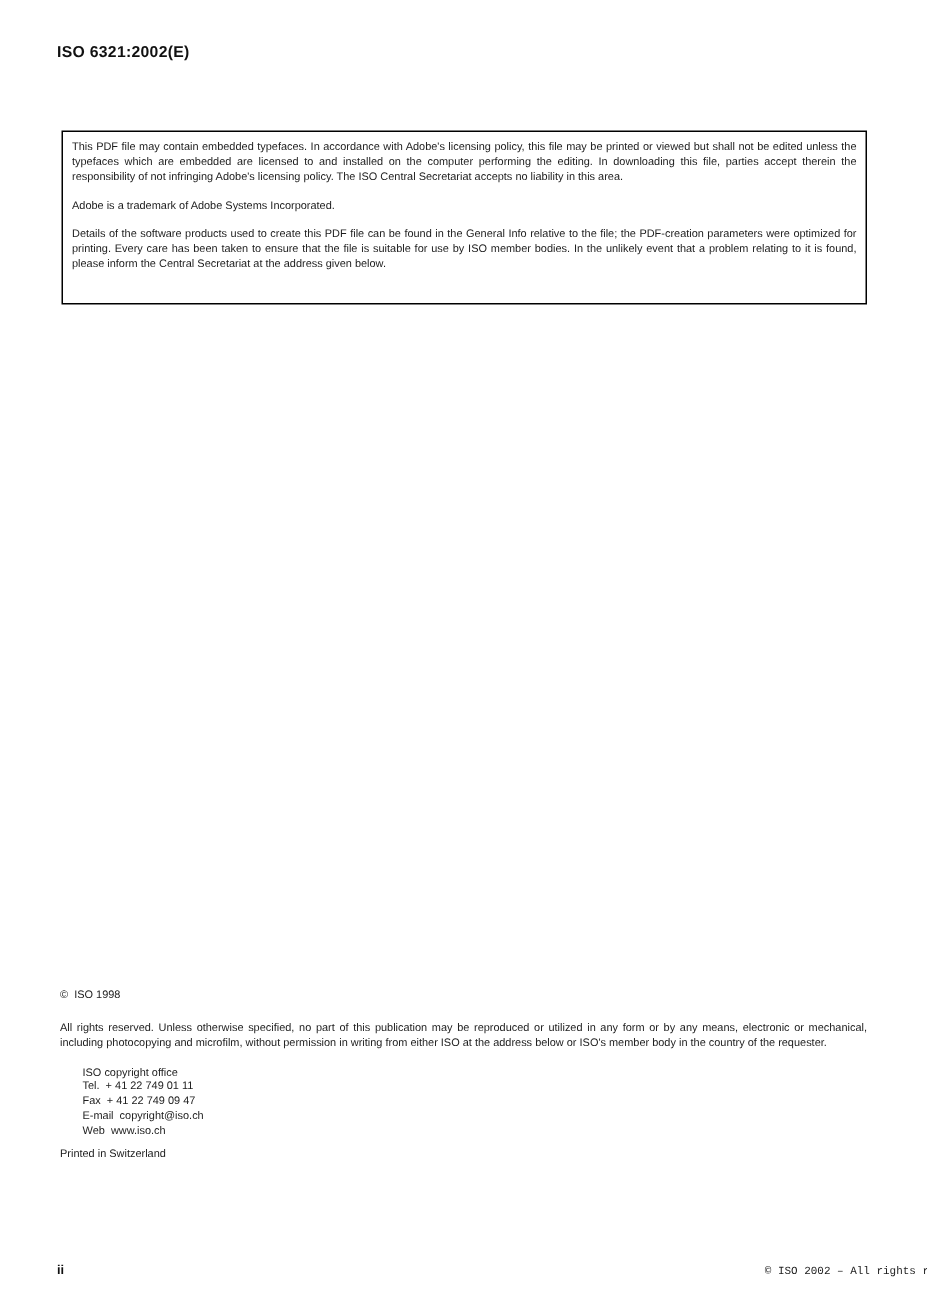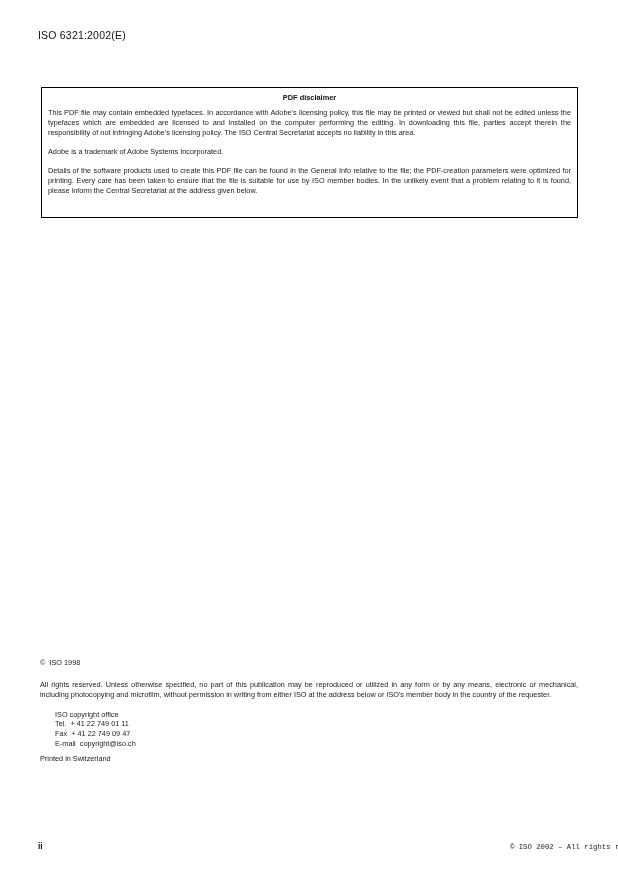--- a/index.html
+++ b/index.html
@@ -11,21 +11,21 @@
     height: 876px;
     background: #ffffff;
     color: #1c1c1c;
     overflow: hidden;
   }
   .doc-header {
     position: absolute;
     left: 38px;
     top: 29px;
     font-size: 10.5px;
-    font-weight: normal;
+    font-weight: bold;
     letter-spacing: 0.2px;
     color: #111;
   }
   .disclaimer-box {
     position: absolute;
     left: 41px;
     top: 87px;
     width: 537px;
     border: 1px solid #000;
     padding: 5px 6px 7px 6px;
@@ -93,34 +93,34 @@
   }
 </style>
 </head>
 <body>
 
 <div class="page">
 
   <div class="doc-header">ISO 6321:2002(E)</div>
 
   <div class="disclaimer-box">
-    <div class="disclaimer-title">PDF disclaimer</div>
     <p class="disclaimer-para">This PDF file may contain embedded typefaces. In accordance with Adobe's licensing policy, this file may be printed or viewed but shall not be edited unless the typefaces which are embedded are licensed to and installed on the computer performing the editing. In downloading this file, parties accept therein the responsibility of not infringing Adobe's licensing policy. The ISO Central Secretariat accepts no liability in this area.</p>
     <p class="disclaimer-para">Adobe is a trademark of Adobe Systems Incorporated.</p>
     <p class="disclaimer-para">Details of the software products used to create this PDF file can be found in the General Info relative to the file; the PDF-creation parameters were optimized for printing. Every care has been taken to ensure that the file is suitable for use by ISO member bodies. In the unlikely event that a problem relating to it is found, please inform the Central Secretariat at the address given below.</p>
   </div>
 
   <div class="copyright-block">
     <div class="copyright-notice">©  ISO 1998</div>
     <p class="rights-text">All rights reserved. Unless otherwise specified, no part of this publication may be reproduced or utilized in any form or by any means, electronic or mechanical, including photocopying and microfilm, without permission in writing from either ISO at the address below or ISO's member body in the country of the requester.</p>
     <div class="address-block">
       <div class="address-line">ISO copyright office</div>
       <div class="address-line">Tel.  + 41 22 749 01 11</div>
       <div class="address-line">Fax  + 41 22 749 09 47</div>
       <div class="address-line">E-mail  copyright@iso.ch</div>
+      <div class="address-line">Web  www.iso.ch</div>
     </div>
     <div class="printed-in">Printed in Switzerland</div>
   </div>
 
   <div class="footer">
     <span class="page-number">ii</span>
     <span class="footer-copyright">© ISO 2002 – All rights reserved</span>
   </div>
 
 </div>

